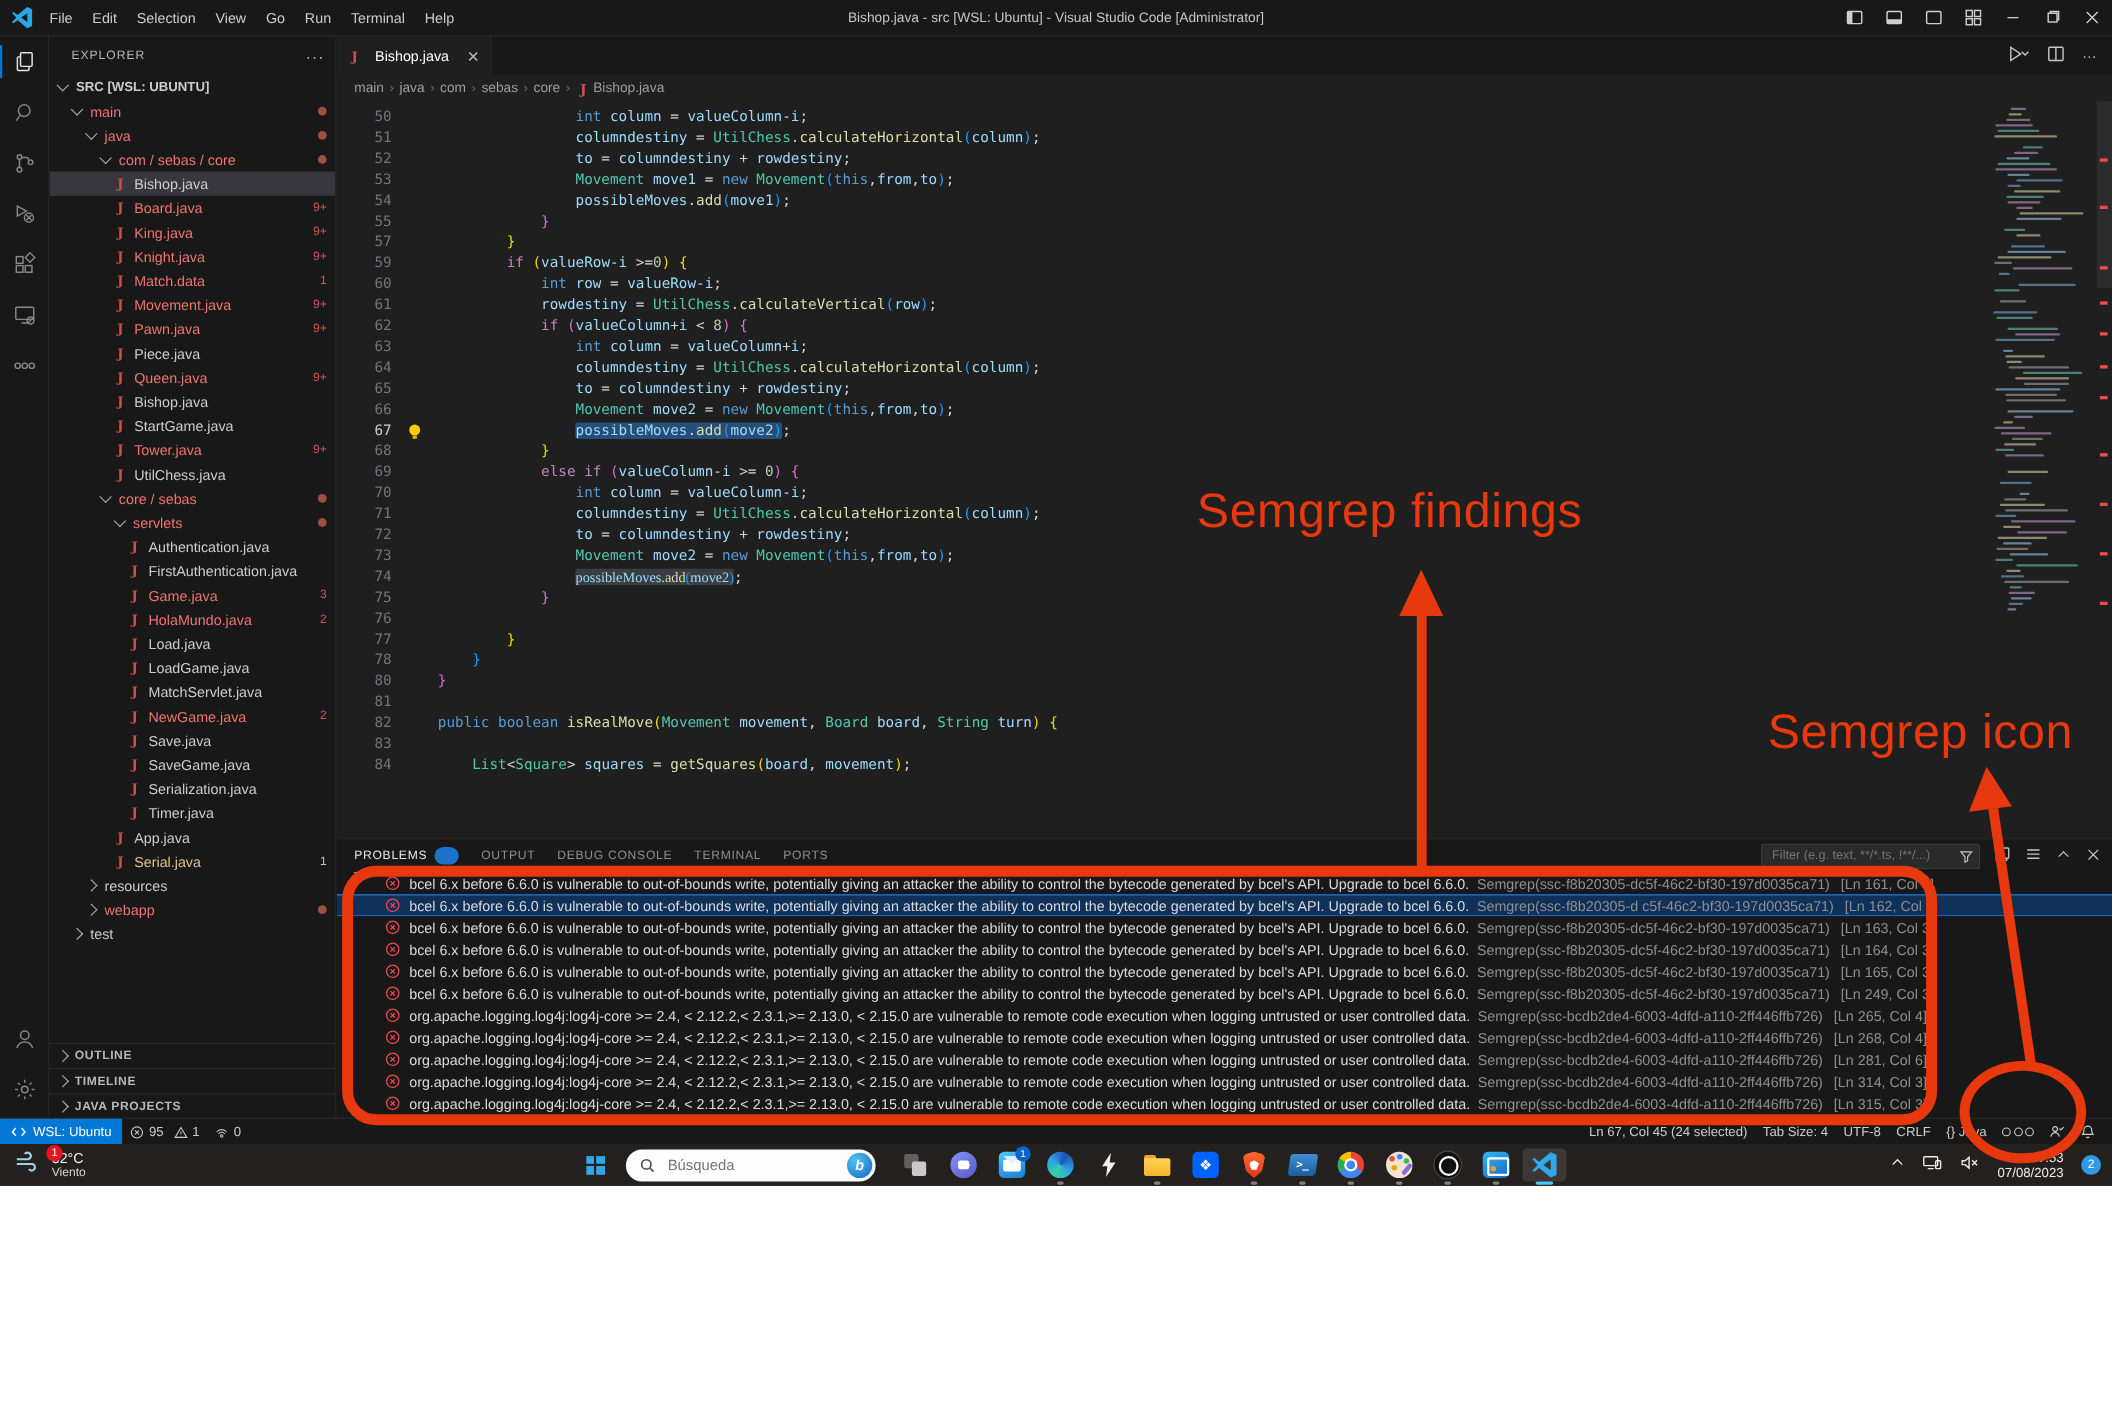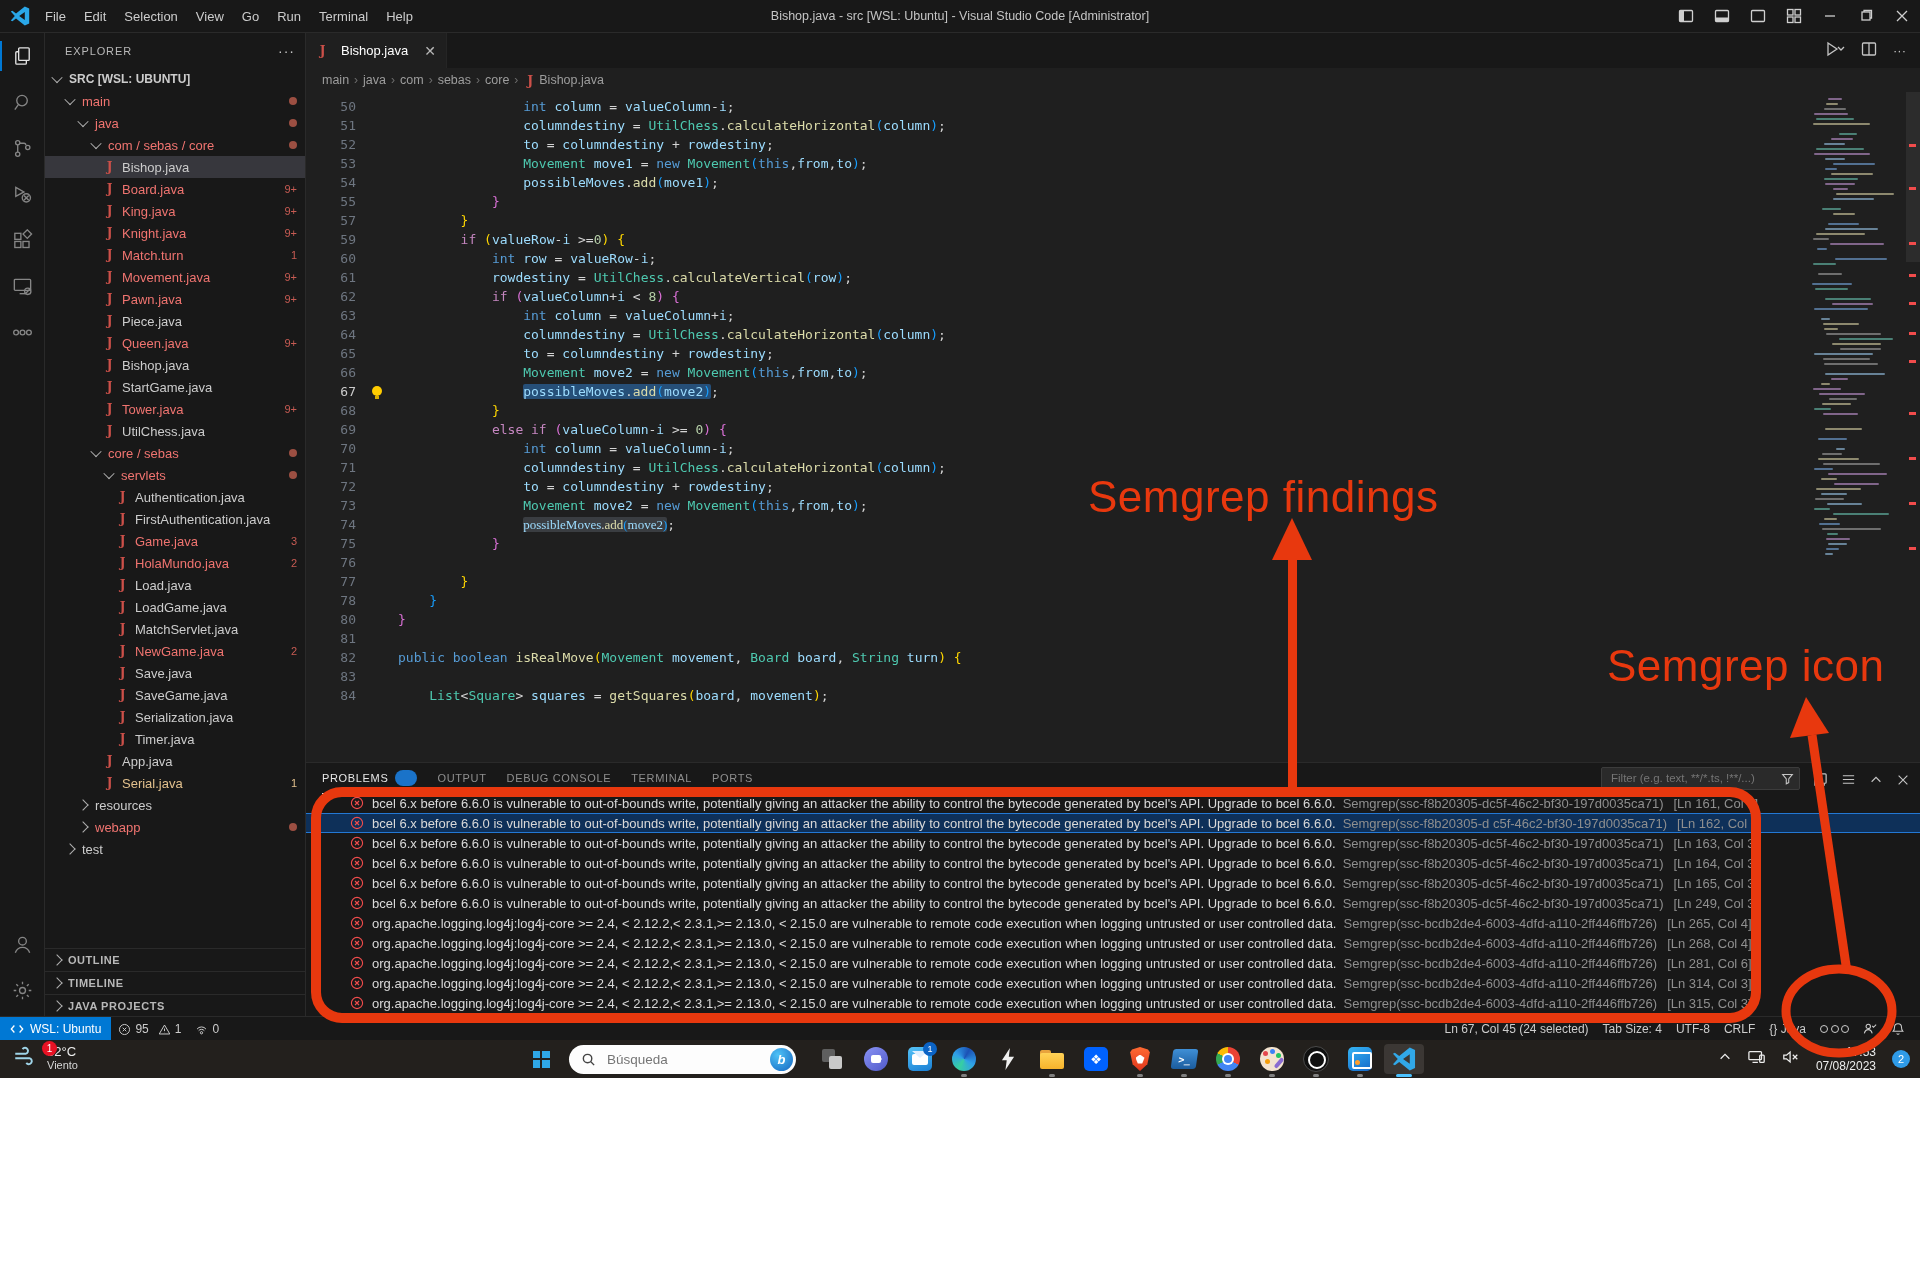--- a/index.html
+++ b/index.html
@@ -73,21 +73,21 @@
   .ruler{width:14px;flex:none;position:relative;background:#1f1f1f;}
   .rtick{position:absolute;right:4px;width:7px;height:3px;background:#f14c4c;}
   .rslider{position:absolute;left:0;right:0;top:0;height:170px;background:#6a6a6a;opacity:.18;}
 
   
   .panel{height:254px;flex:none;background:#181818;border-top:1px solid #2a2a2a;display:flex;flex-direction:column;position:relative;}
   .panel-head{height:30px;flex:none;display:flex;align-items:center;padding:0 10px 0 16px;gap:20px;}
   .ptab{font-size:11px;letter-spacing:.06em;color:#8f8f8f;height:100%;display:flex;align-items:center;gap:7px;}
   .ptab.active{color:#e7e7e7;border-bottom:1px solid #e7e7e7;}
   .pbadge{min-width:16px;height:16px;border-radius:9px;background:#1a73c9;display:inline-flex;align-items:center;justify-content:center;color:#fff;font-size:10px;padding:0 3px;}
-  .panel-head-right{margin-left:auto;display:flex;align-items:flex-end;gap:13px;color:#c5c5c5;}
+  .panel-head-right{margin-left:auto;display:flex;align-items:center;gap:13px;color:#c5c5c5;}
   .panel-head-right svg{stroke:#c5c5c5;fill:none;stroke-width:1.3;}
   .filterbox{width:185px;height:21px;background:#2a2a2a;border:1px solid #3c3c3c;border-radius:2px;display:flex;align-items:center;padding:0 5px 0 7px;gap:5px;}
   .filterbox input{flex:1;min-width:0;background:transparent;border:none;outline:none;color:#9a9a9a;font-size:11.5px;font-family:"Liberation Sans",sans-serif;}
   .prows{flex:1;overflow:hidden;}
   .prow{height:20px;display:flex;align-items:center;padding-left:44px;font-size:13px;color:#d8d8d8;white-space:nowrap;overflow:hidden;}
   .prow.selected{background:#0e3059;box-shadow:inset 0 1px 0 #2378d4, inset 0 -1px 0 #2378d4;}
   .picon{flex:none;margin-right:8px;display:flex;}
   .pmsg{color:#dadada;}
   .psrc{color:#8f8f8f;margin-left:7px;}
   .ploc{color:#8f8f8f;margin-left:10px;}
@@ -338,21 +338,21 @@
               <span class="c-red">King.java</span>
               <span class="tbadge ">9+</span>
             </div>
             <div class="trow" style="padding-left: 58px;">
               <span class="jicon">J</span>
               <span class="c-red">Knight.java</span>
               <span class="tbadge ">9+</span>
             </div>
             <div class="trow" style="padding-left: 58px;">
               <span class="jicon">J</span>
-              <span class="c-red">Match.turn</span>
+              <span class="c-red">Match.data</span>
               <span class="tbadge ">1</span>
             </div>
             <div class="trow" style="padding-left: 58px;">
               <span class="jicon">J</span>
               <span class="c-red">Movement.java</span>
               <span class="tbadge ">9+</span>
             </div>
             <div class="trow" style="padding-left: 58px;">
               <span class="jicon">J</span>
               <span class="c-red">Pawn.java</span>
@@ -995,15 +995,15 @@
   </div>
 
   <svg class="anno-layer" viewBox="0 0 1920 1280">
     <rect x="316" y="792" width="1440" height="226" rx="26" fill="none" stroke="#e8380e" stroke-width="10"></rect>
     <rect x="1288" y="556" width="9" height="234" fill="#e8380e"></rect>
     <polygon points="1292,518 1272,560 1312,560" fill="#e8380e"></polygon>
     <line x1="1812" y1="735" x2="1847" y2="972" stroke="#e8380e" stroke-width="9"></line>
     <polygon points="1806,697 1790,738 1829,733" fill="#e8380e"></polygon>
     <ellipse cx="1839" cy="1011" rx="53" ry="42" fill="none" stroke="#e8380e" stroke-width="9"></ellipse>
   </svg>
-  <div class="anno-label" style="left:1088px;top:440px;margin-top:32px;">Semgrep findings</div>
+  <div class="anno-label" style="left:1088px;top:440px;">Semgrep findings</div>
   <div class="anno-label" style="left:1607px;top:641px;">Semgrep icon</div>
 </div>
 
 </body></html>

